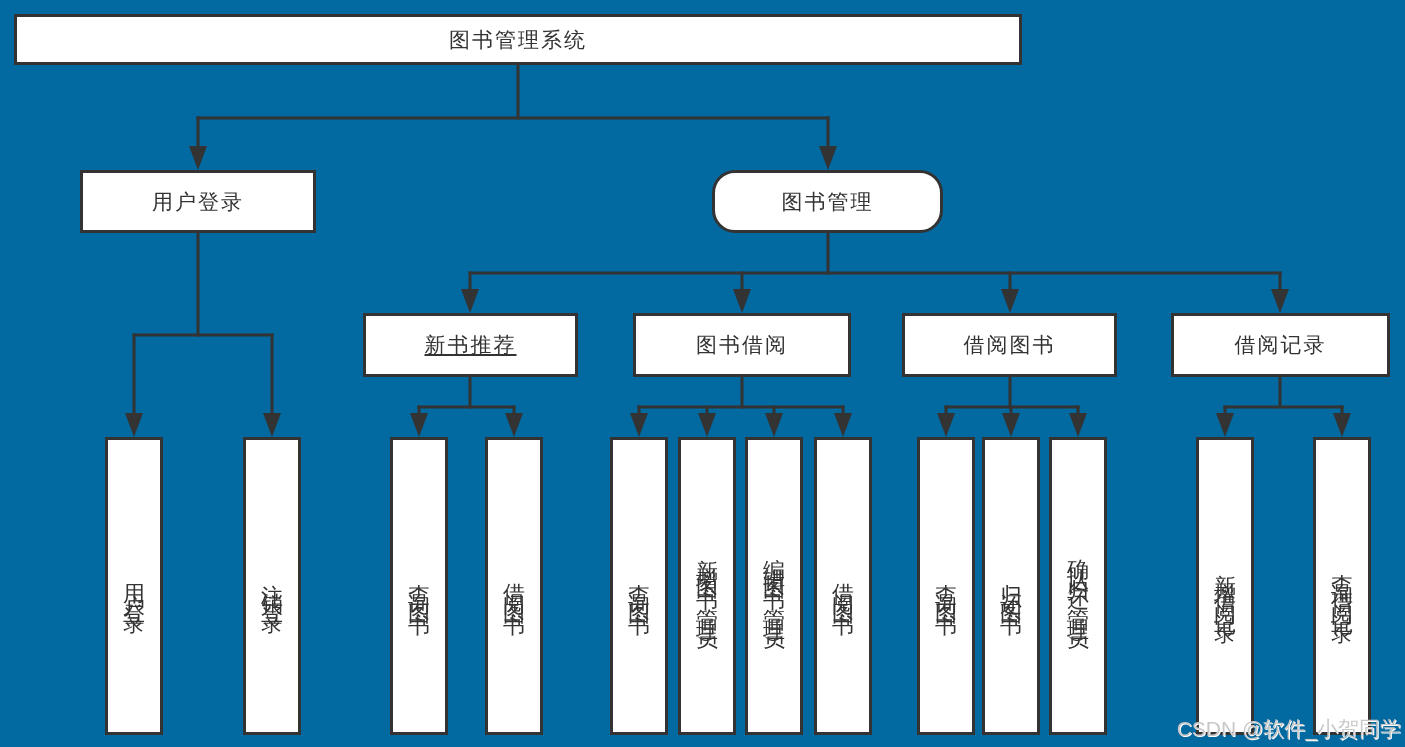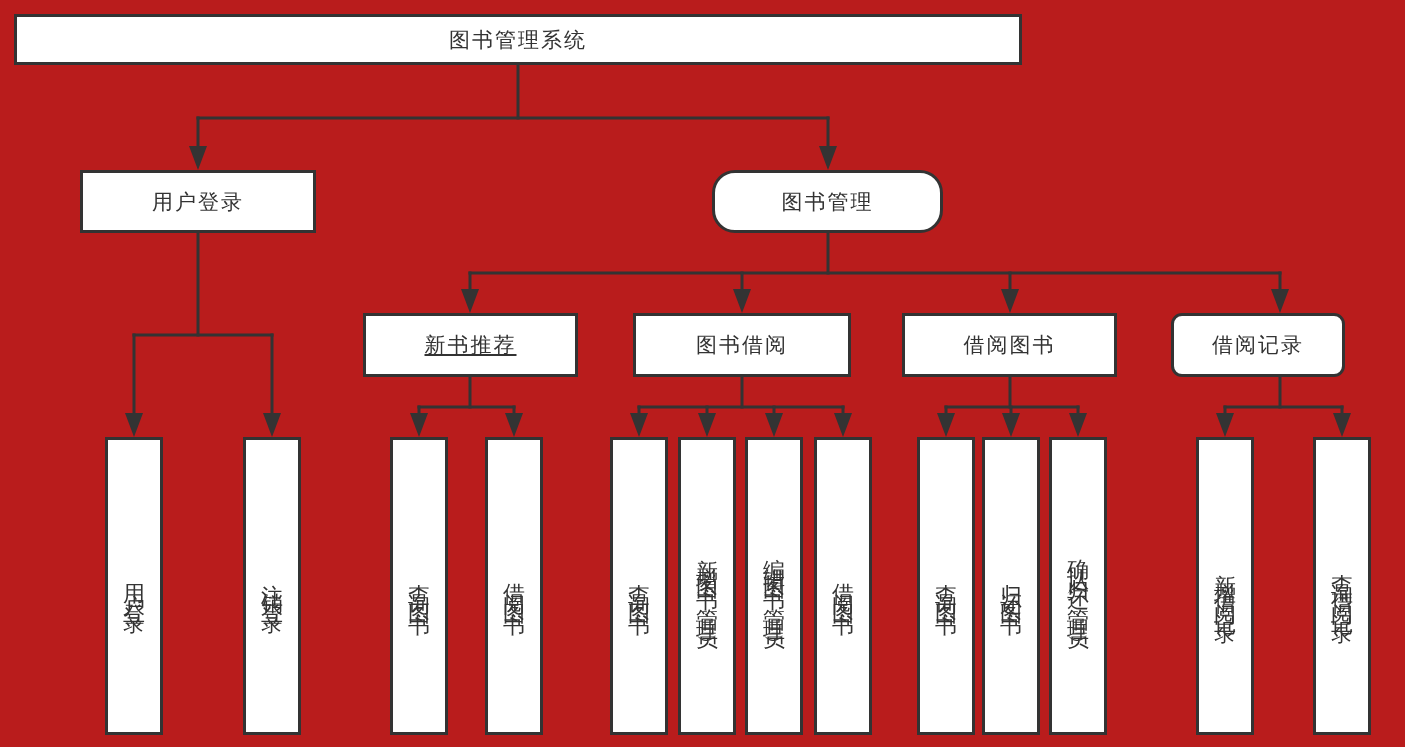--- a/index.html
+++ b/index.html
@@ -5,21 +5,21 @@
   html, body {
     margin: 0;
     padding: 0;
     background: #ffffff;
     font-family: "Liberation Sans", "DejaVu Sans", sans-serif;
   }
   .canvas {
     position: relative;
     width: 1405px;
     height: 747px;
-    background: #b91c1c;
+    background: #0369a1;
     overflow: hidden;
   }
   .connectors {
     position: absolute;
     left: 0; top: 0;
     width: 1405px;
     height: 747px;
     pointer-events: none;
   }
   .node {
@@ -46,21 +46,21 @@
     white-space: nowrap;
   }
   
   .root-box     { left: 14px;   top: 14px;  width: 1008px; height: 51px; }
   .l2-login     { left: 80px;   top: 170px; width: 236px;  height: 63px; }
   .l2-mgmt      { left: 712px;  top: 170px; width: 231px;  height: 63px; border-radius: 23px; }
   .l3 { top: 313px; height: 64px; }
   .l3-newbook   { left: 363px;  width: 215px; text-decoration: underline; }
   .l3-borrow    { left: 633px;  width: 218px; }
   .l3-current   { left: 902px;  width: 215px; }
-  .l3-records   { left: 1171px; width: 174px; border-radius: 11px; }
+  .l3-records   { left: 1171px; width: 219px; }
   .leaf { top: 437px; width: 58px; height: 298px; }
   .leaf-1  { left: 105px; }
   .leaf-2  { left: 243px; }
   .leaf-3  { left: 390px; }
   .leaf-4  { left: 485px; }
   .leaf-5  { left: 610px; }
   .leaf-6  { left: 678px; }
   .leaf-7  { left: 745px; }
   .leaf-8  { left: 814px; }
   .leaf-9  { left: 917px; }
@@ -210,14 +210,15 @@
   <div class="node leaf leaf-11">
     <span class="vlabel">确认归还（管理员）</span>
   </div>
   <div class="node leaf leaf-12">
     <span class="vlabel">新增借阅记录</span>
   </div>
   <div class="node leaf leaf-13">
     <span class="vlabel">查询借阅记录</span>
   </div>
 
+  <div class="watermark">CSDN @软件_小贺同学</div>
 
 </div>
 
 </body></html>

